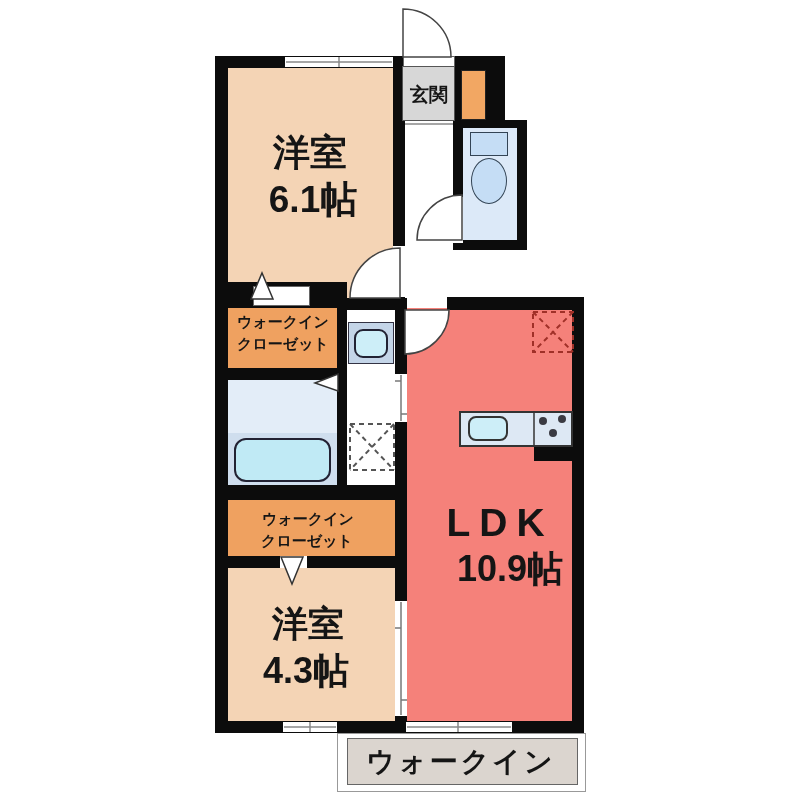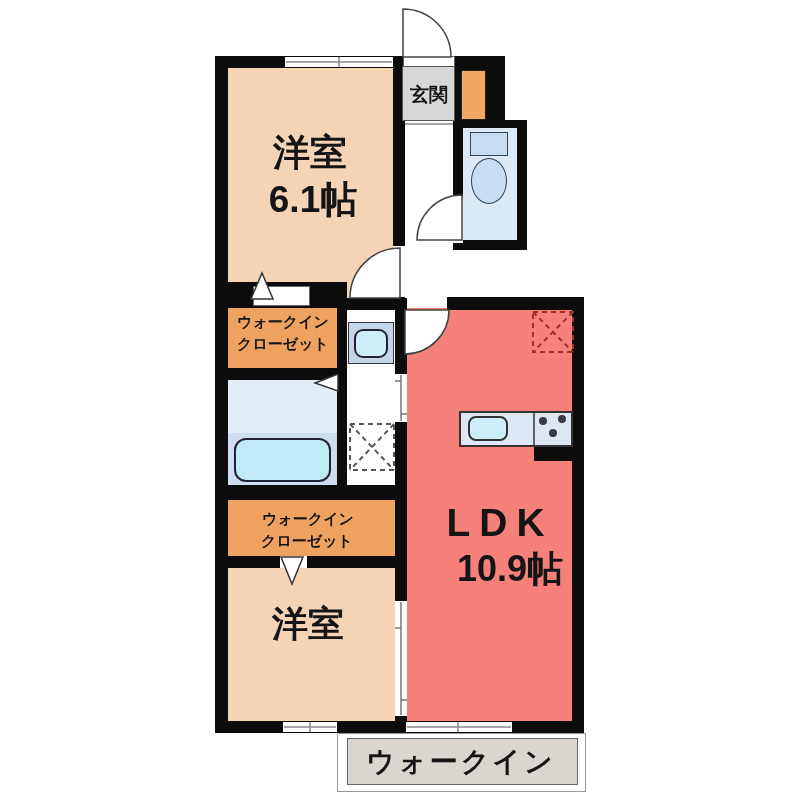--- a/index.html
+++ b/index.html
@@ -128,15 +128,16 @@
   <div class="lbl" style="left:429px;top:85px;font-size:19px;">玄関</div>
   <div class="lbl" style="left:310px;top:134px;font-size:37px;">洋室</div>
   <div class="lbl" style="left:313px;top:181px;font-size:37px;">6.1帖</div>
   <div class="lbl" style="left:283px;top:314px;font-size:15px;">ウォークイン</div>
   <div class="lbl" style="left:283px;top:336px;font-size:15px;">クローゼット</div>
   <div class="lbl" style="left:308px;top:511px;font-size:15px;">ウォークイン</div>
   <div class="lbl" style="left:307px;top:533px;font-size:15px;">クローゼット</div>
   <div class="lbl" style="left:500px;top:503px;font-size:39px;letter-spacing:9px;">LDK</div>
   <div class="lbl" style="left:494px;top:551px;font-size:36px;margin-left:16px;">10.9帖</div>
   <div class="lbl" style="left:308px;top:606px;font-size:36px;">洋室</div>
+  <div class="lbl" style="left:306px;top:653px;font-size:36px;">4.3帖</div>
   <div class="lbl" style="left:461px;top:748px;font-size:28px;letter-spacing:3px;">ウォークイン</div>
 
 </div>
 
 </body></html>

